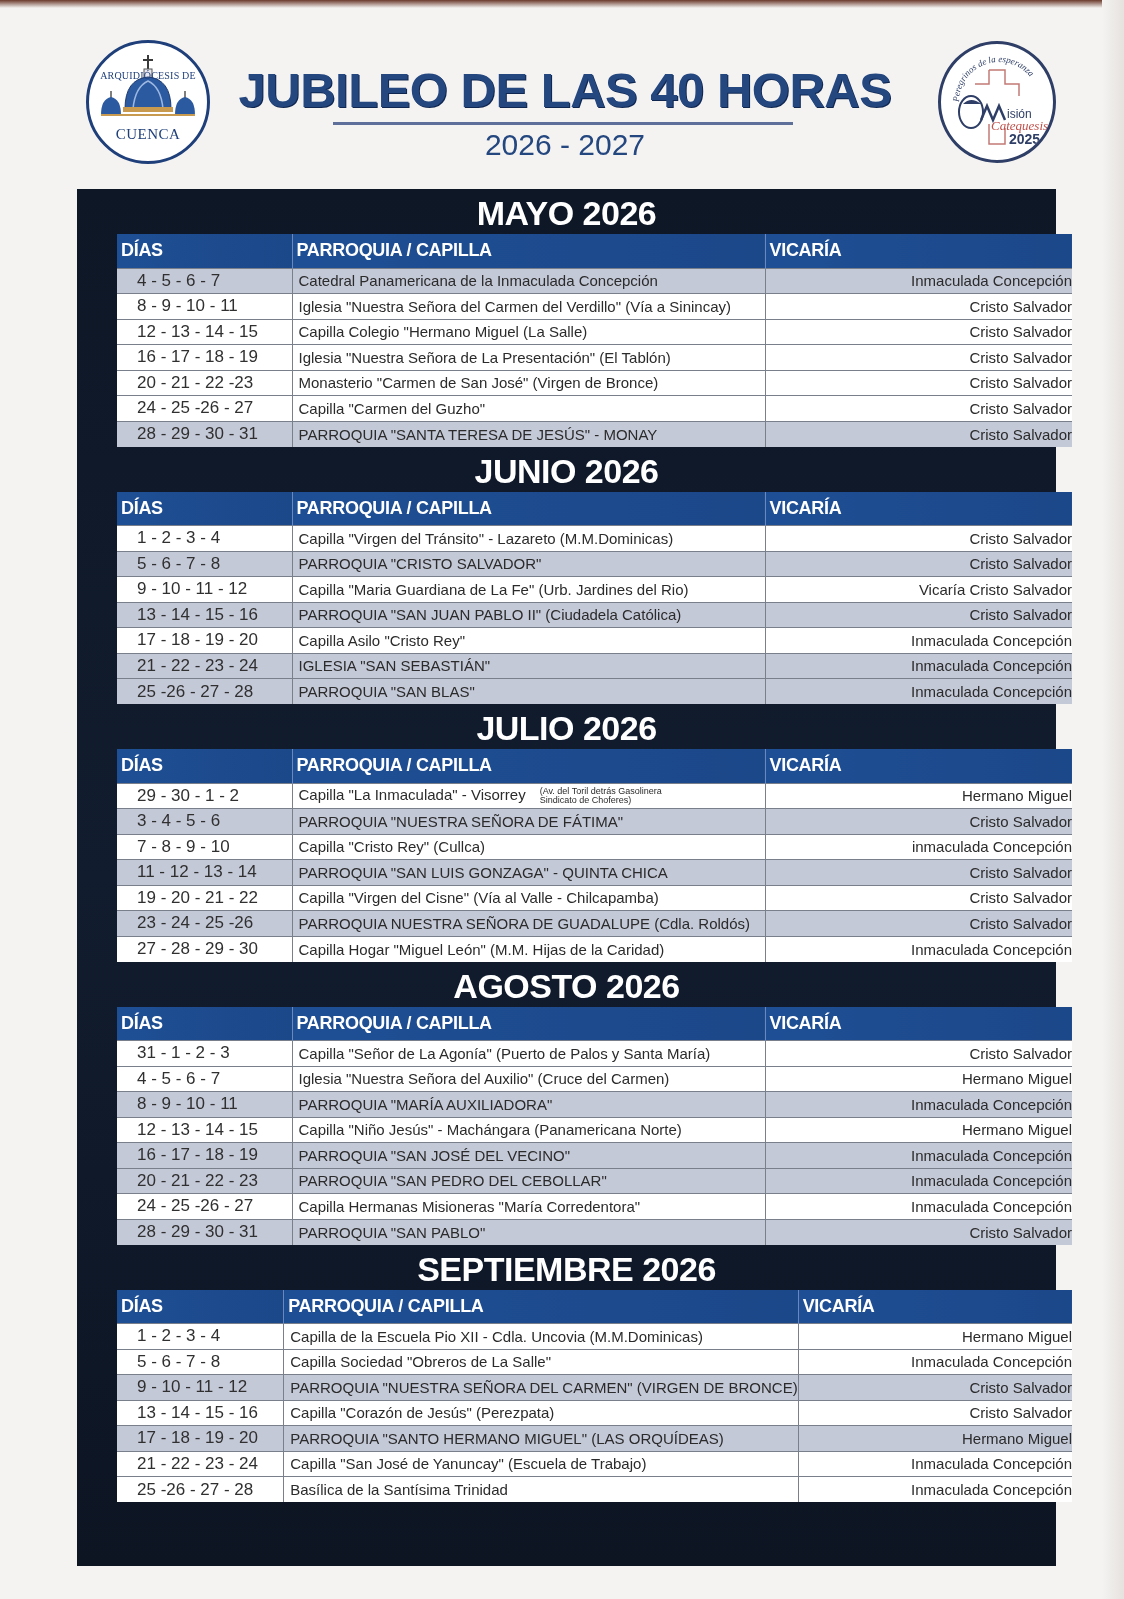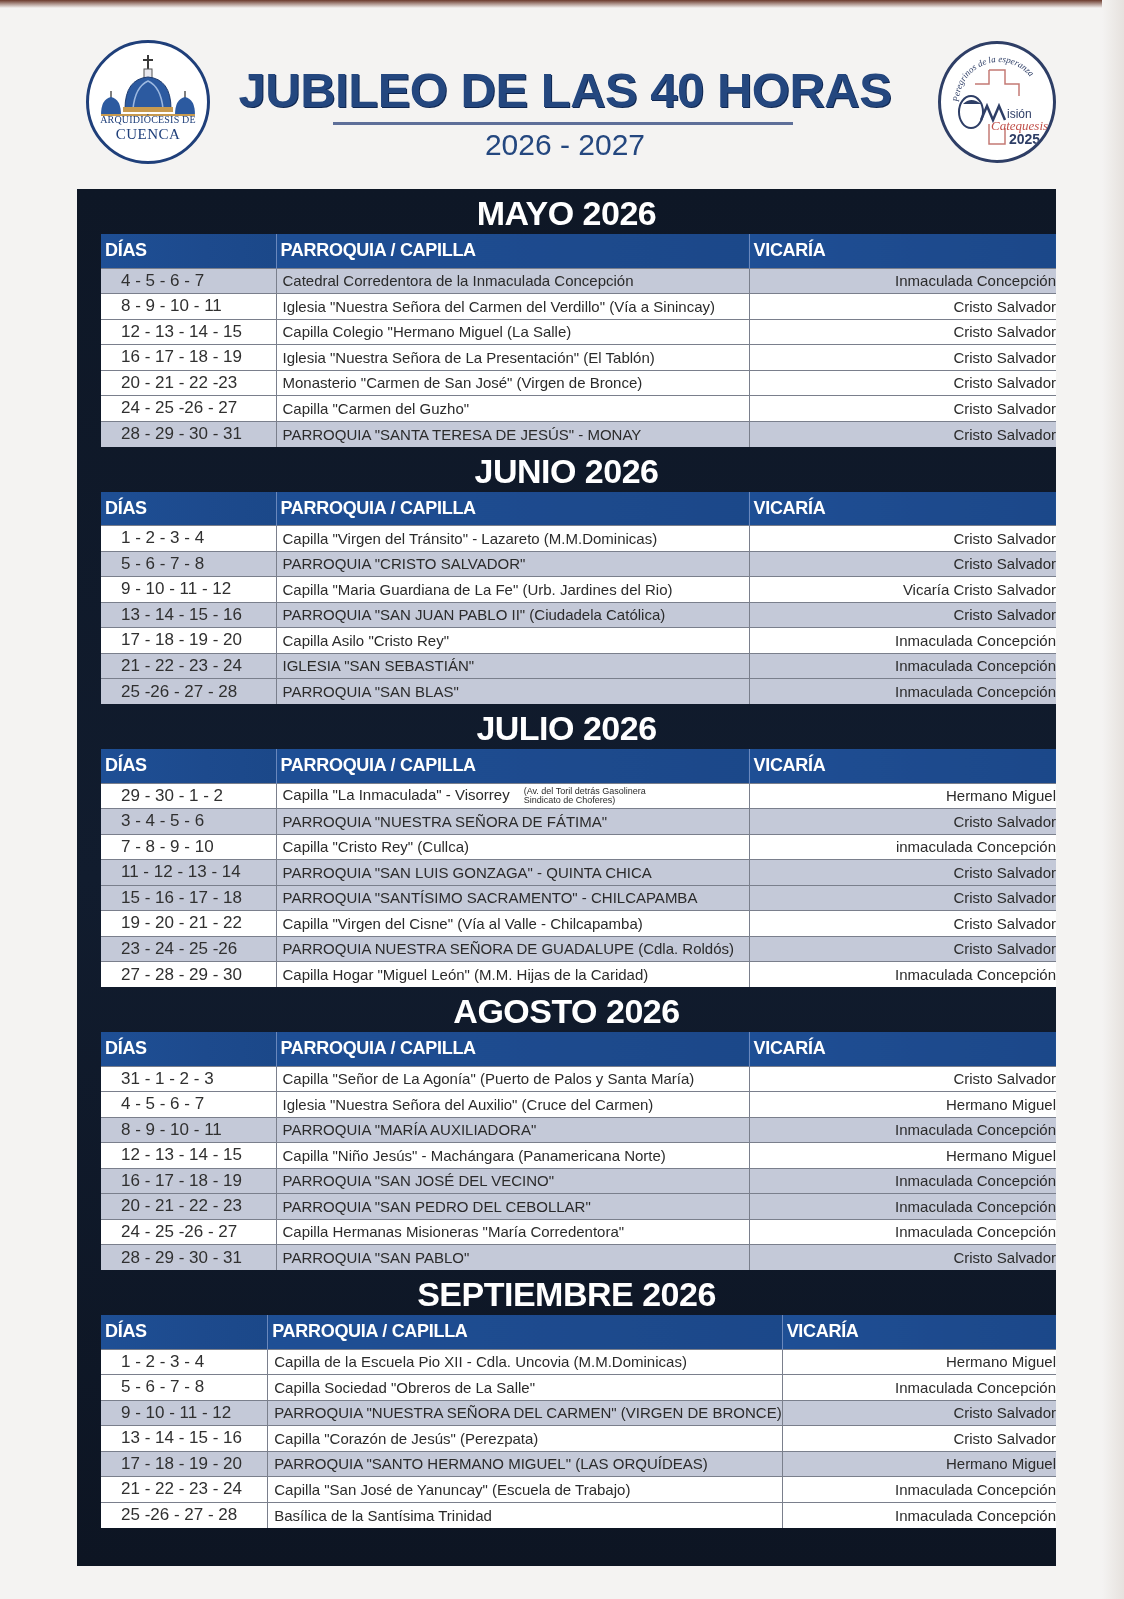--- a/index.html
+++ b/index.html
@@ -18,21 +18,21 @@
       position: absolute; right: 0; top: 0; width: 22px; height: 1599px;
       background: linear-gradient(90deg, #f4f3f2, #e6e2de);
     }
     .header { position: absolute; left: 0; top: 0; width: 1124px; height: 180px; }
     .logo {
       position: absolute; width: 124px; height: 124px; border-radius: 50%;
       border: 3px solid #1f3f7a; background: #fff;
       display: flex; flex-direction: column; align-items: center; justify-content: flex-end;
       overflow: hidden;
     }
-    .logo-left { left: 86px; top: 40px; }
+    .logo-left { left: 86px; top: 40px; gap: 44px; }
     .logo-right { left: 938px; top: 41px; width: 118px; height: 122px; border-color: #2e3e66; }
     .logo svg { position: absolute; left: 0; top: 0; }
     .logo-text-small {
       position: relative; font-family: "Liberation Serif", serif; font-size: 10px;
       color: #1f3f7a; letter-spacing: 0.2px; margin-bottom: 1px;
     }
     .logo-text-big {
       position: relative; font-family: "Liberation Serif", serif; font-size: 15px;
       color: #1f3f7a; margin-bottom: 18px; letter-spacing: 0.5px;
     }
@@ -51,21 +51,21 @@
     }
     .calendar {
       position: absolute; left: 77px; top: 189px; width: 979px; height: 1377px;
       background: linear-gradient(180deg, #0e1726 0%, #111c2e 50%, #0d1523 100%);
     }
     .month { position: relative; }
     .month-title {
       height: 45px; line-height: 48px; text-align: center;
       color: #ffffff; font-size: 34px; font-weight: bold; letter-spacing: -0.5px;
     }
-    table { border-collapse: collapse; margin-left: 24px; width: 955px; }
+    table { border-collapse: collapse; margin-left: 40px; width: 955px; }
     th {
       background: linear-gradient(90deg, #1e4f95, #1d4a8d 60%, #1b4889);
       color: #fff; text-align: left; font-size: 18px; font-weight: bold;
       height: 34px; padding-left: 4px; letter-spacing: -0.3px;
       border-left: 1px solid #6a88bd;
     }
     th:first-child { border-left: none; }
     td {
       height: 25.5px; font-size: 15px; color: #2b2b2b; padding-left: 6px;
       border-top: 1px solid #7a7f8c; border-left: 1px solid #7a7f8c;
@@ -138,21 +138,21 @@
           <col class="c-vic">
         </colgroup>
       <tbody>
           <tr>
         <th>DÍAS</th>
         <th>PARROQUIA / CAPILLA</th>
         <th>VICARÍA</th>
       </tr>
       <tr class="shaded">
             <td>4 - 5 - 6 - 7</td>
-            <td>Catedral Corredentora de la Inmaculada Concepción</td>
+            <td>Catedral Panamericana de la Inmaculada Concepción</td>
             <td class="vic">Inmaculada Concepción</td>
           </tr>
       <tr class="white">
             <td>8 - 9 - 10 - 11</td>
             <td>Iglesia "Nuestra Señora del Carmen del Verdillo" (Vía a Sinincay)</td>
             <td class="vic">Cristo Salvador</td>
           </tr>
       <tr class="white">
             <td>12 - 13 - 14 - 15</td>
             <td>Capilla Colegio "Hermano Miguel (La Salle)</td>
@@ -262,25 +262,20 @@
       <tr class="white">
             <td>7 - 8 - 9 - 10</td>
             <td>Capilla "Cristo Rey" (Cullca)</td>
             <td class="vic">inmaculada Concepción</td>
           </tr>
       <tr class="shaded">
             <td>11 - 12 - 13 - 14</td>
             <td>PARROQUIA "SAN LUIS GONZAGA" - QUINTA CHICA</td>
             <td class="vic">Cristo Salvador</td>
           </tr>
-      <tr class="shaded">
-            <td>15 - 16 - 17 - 18</td>
-            <td>PARROQUIA "SANTÍSIMO SACRAMENTO" - CHILCAPAMBA</td>
-            <td class="vic">Cristo Salvador</td>
-          </tr>
       <tr class="white">
             <td>19 - 20 - 21 - 22</td>
             <td>Capilla "Virgen del Cisne" (Vía al Valle - Chilcapamba)</td>
             <td class="vic">Cristo Salvador</td>
           </tr>
       <tr class="shaded">
             <td>23 - 24 - 25 -26</td>
             <td>PARROQUIA NUESTRA SEÑORA DE GUADALUPE (Cdla. Roldós)</td>
             <td class="vic">Cristo Salvador</td>
           </tr>

